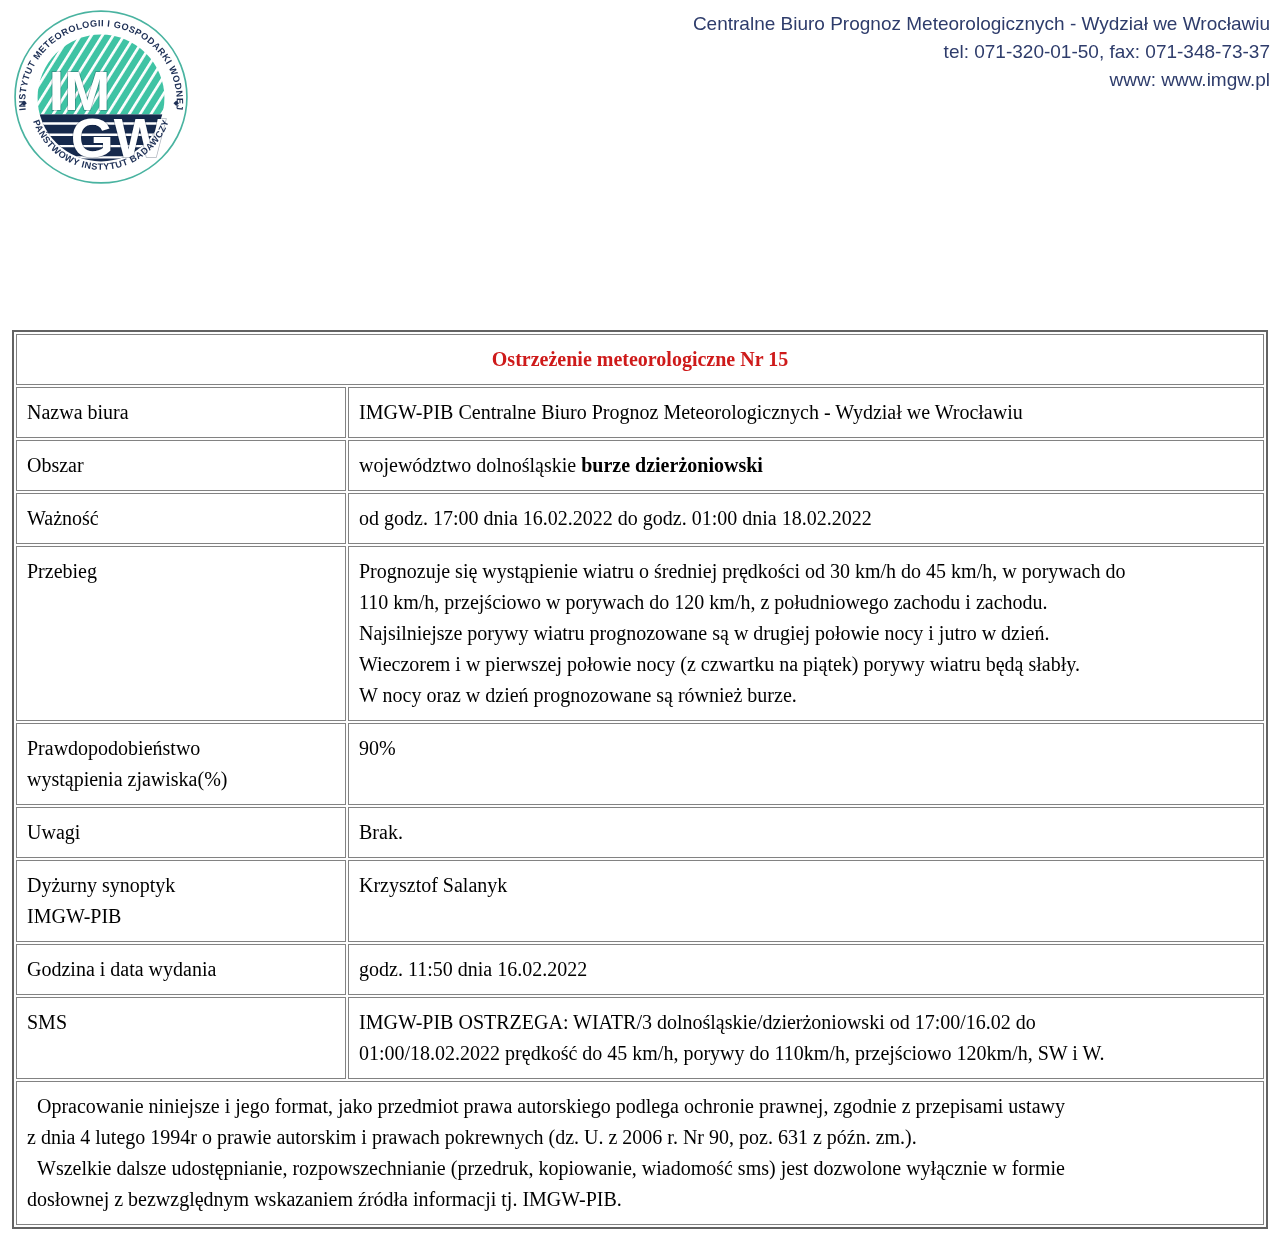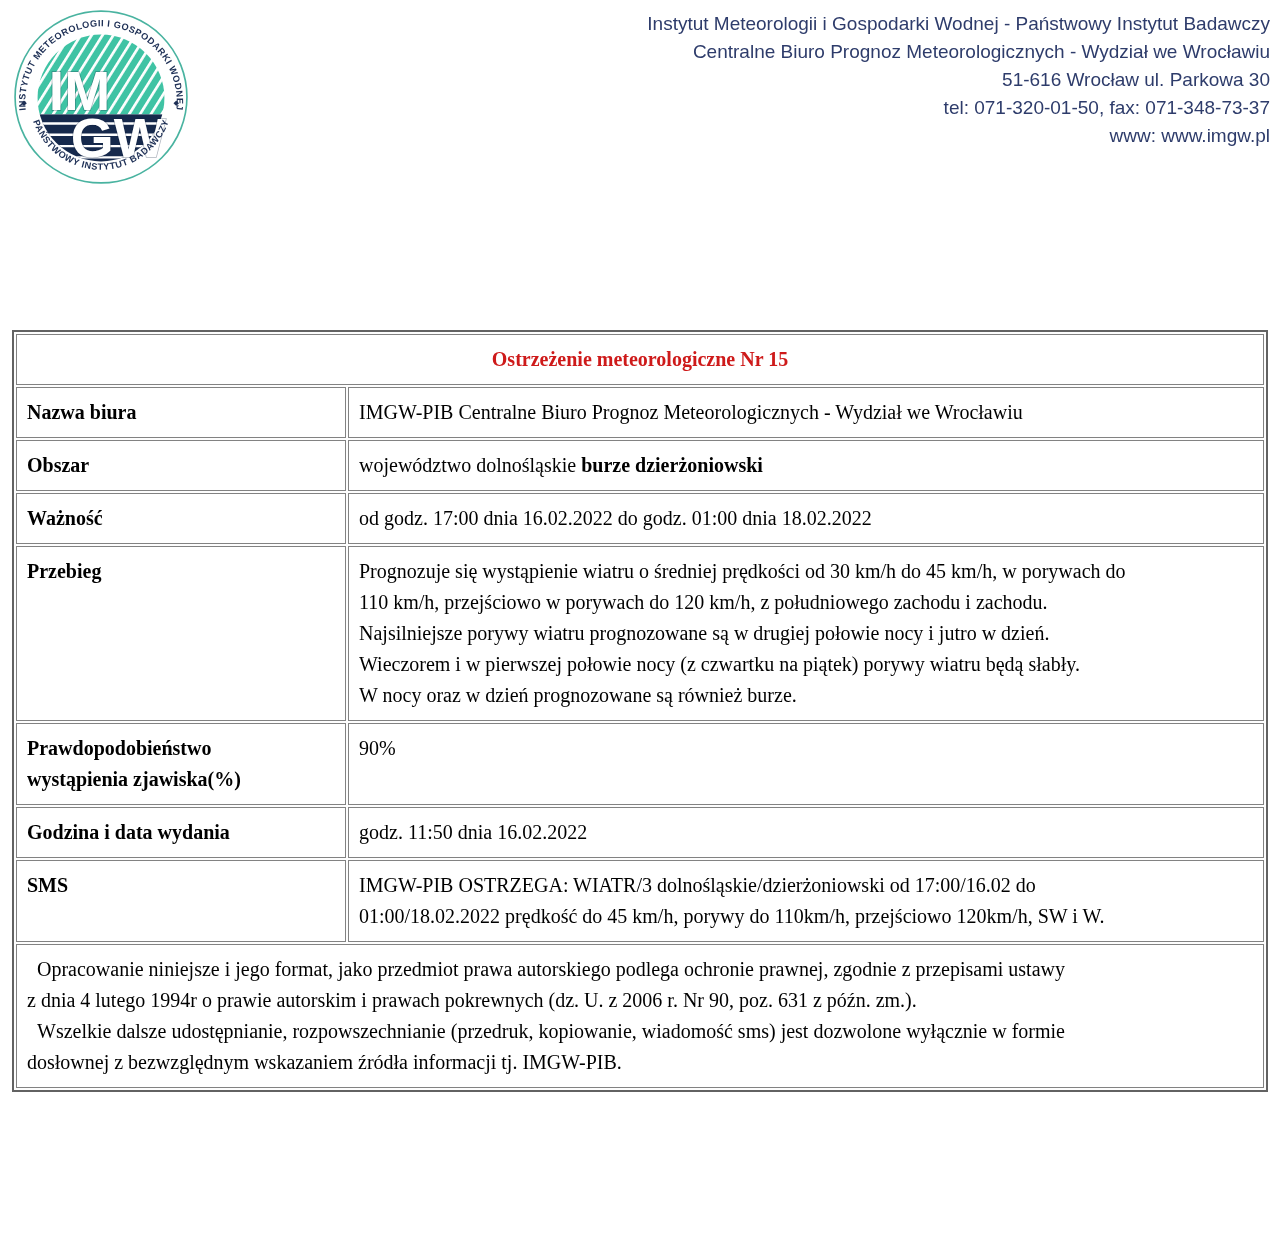--- a/index.html
+++ b/index.html
@@ -51,21 +51,21 @@
   td.title-cell {
     text-align: center;
     font-weight: bold;
     font-size: 23px;
     color: #ce1a1a;
     padding: 12px 10px;
     margin-left: 8px;
   }
   td.label-cell {
     width: 330px;
-    font-weight: bold;
+    font-weight: normal;
     white-space: pre-line;
     margin-left: 22px;
   }
   td.value-cell { white-space: pre-line; }
   td.value-cell b { font-weight: bold; }
   td.footer-cell {
     white-space: pre-wrap;
     font-size: 20px;
     line-height: 32px;
     padding: 7px 8px 9px 8px;
@@ -120,23 +120,21 @@
       </text>
       <text class="ring-text">
         <textPath href="#arcBottom" startOffset="50%" text-anchor="middle">PAŃSTWOWY INSTYTUT BADAWCZY</textPath>
       </text>
       <text x="7" y="95" font-size="7" fill="#1d2f55">◆</text>
       <text x="156" y="95" font-size="7" fill="#1d2f55">◆</text>
     </svg>
   </div>
 
   <div class="header-text">
-    <div>Instytut Meteorologii i Gospodarki Wodnej - Państwowy Instytut Badawczy</div>
     <div class="bold">Centralne Biuro Prognoz Meteorologicznych - Wydział we Wrocławiu</div>
-    <div>51-616 Wrocław ul. Parkowa 30</div>
     <div>tel: 071-320-01-50, fax: 071-348-73-37</div>
     <div>www: www.imgw.pl</div>
   </div>
 </div>
 
 <div class="table-area">
   <table class="warning">
     <tbody>
       <tr>
         <td class="title-cell" colspan="2">Ostrzeżenie meteorologiczne Nr 15</td>
@@ -166,21 +164,30 @@
 Wieczorem i w pierwszej połowie nocy (z czwartku na piątek) porywy wiatru będą słabły.
 W nocy oraz w dzień prognozowane są również burze.</td>
       </tr>
 
       <tr>
         <td class="label-cell">Prawdopodobieństwo
 wystąpienia zjawiska(%)</td>
         <td class="value-cell">90%</td>
       </tr>
 
-
+      <tr>
+        <td class="label-cell">Uwagi</td>
+        <td class="value-cell">Brak.</td>
+      </tr>
+
+      <tr>
+        <td class="label-cell">Dyżurny synoptyk
+IMGW-PIB</td>
+        <td class="value-cell">Krzysztof Salanyk</td>
+      </tr>
 
       <tr>
         <td class="label-cell">Godzina i data wydania</td>
         <td class="value-cell">godz. 11:50 dnia 16.02.2022</td>
       </tr>
 
       <tr>
         <td class="label-cell">SMS</td>
         <td class="value-cell">IMGW-PIB OSTRZEGA: WIATR/3 dolnośląskie/dzierżoniowski od 17:00/16.02 do
 01:00/18.02.2022 prędkość do 45 km/h, porywy do 110km/h, przejściowo 120km/h, SW i W.</td>

